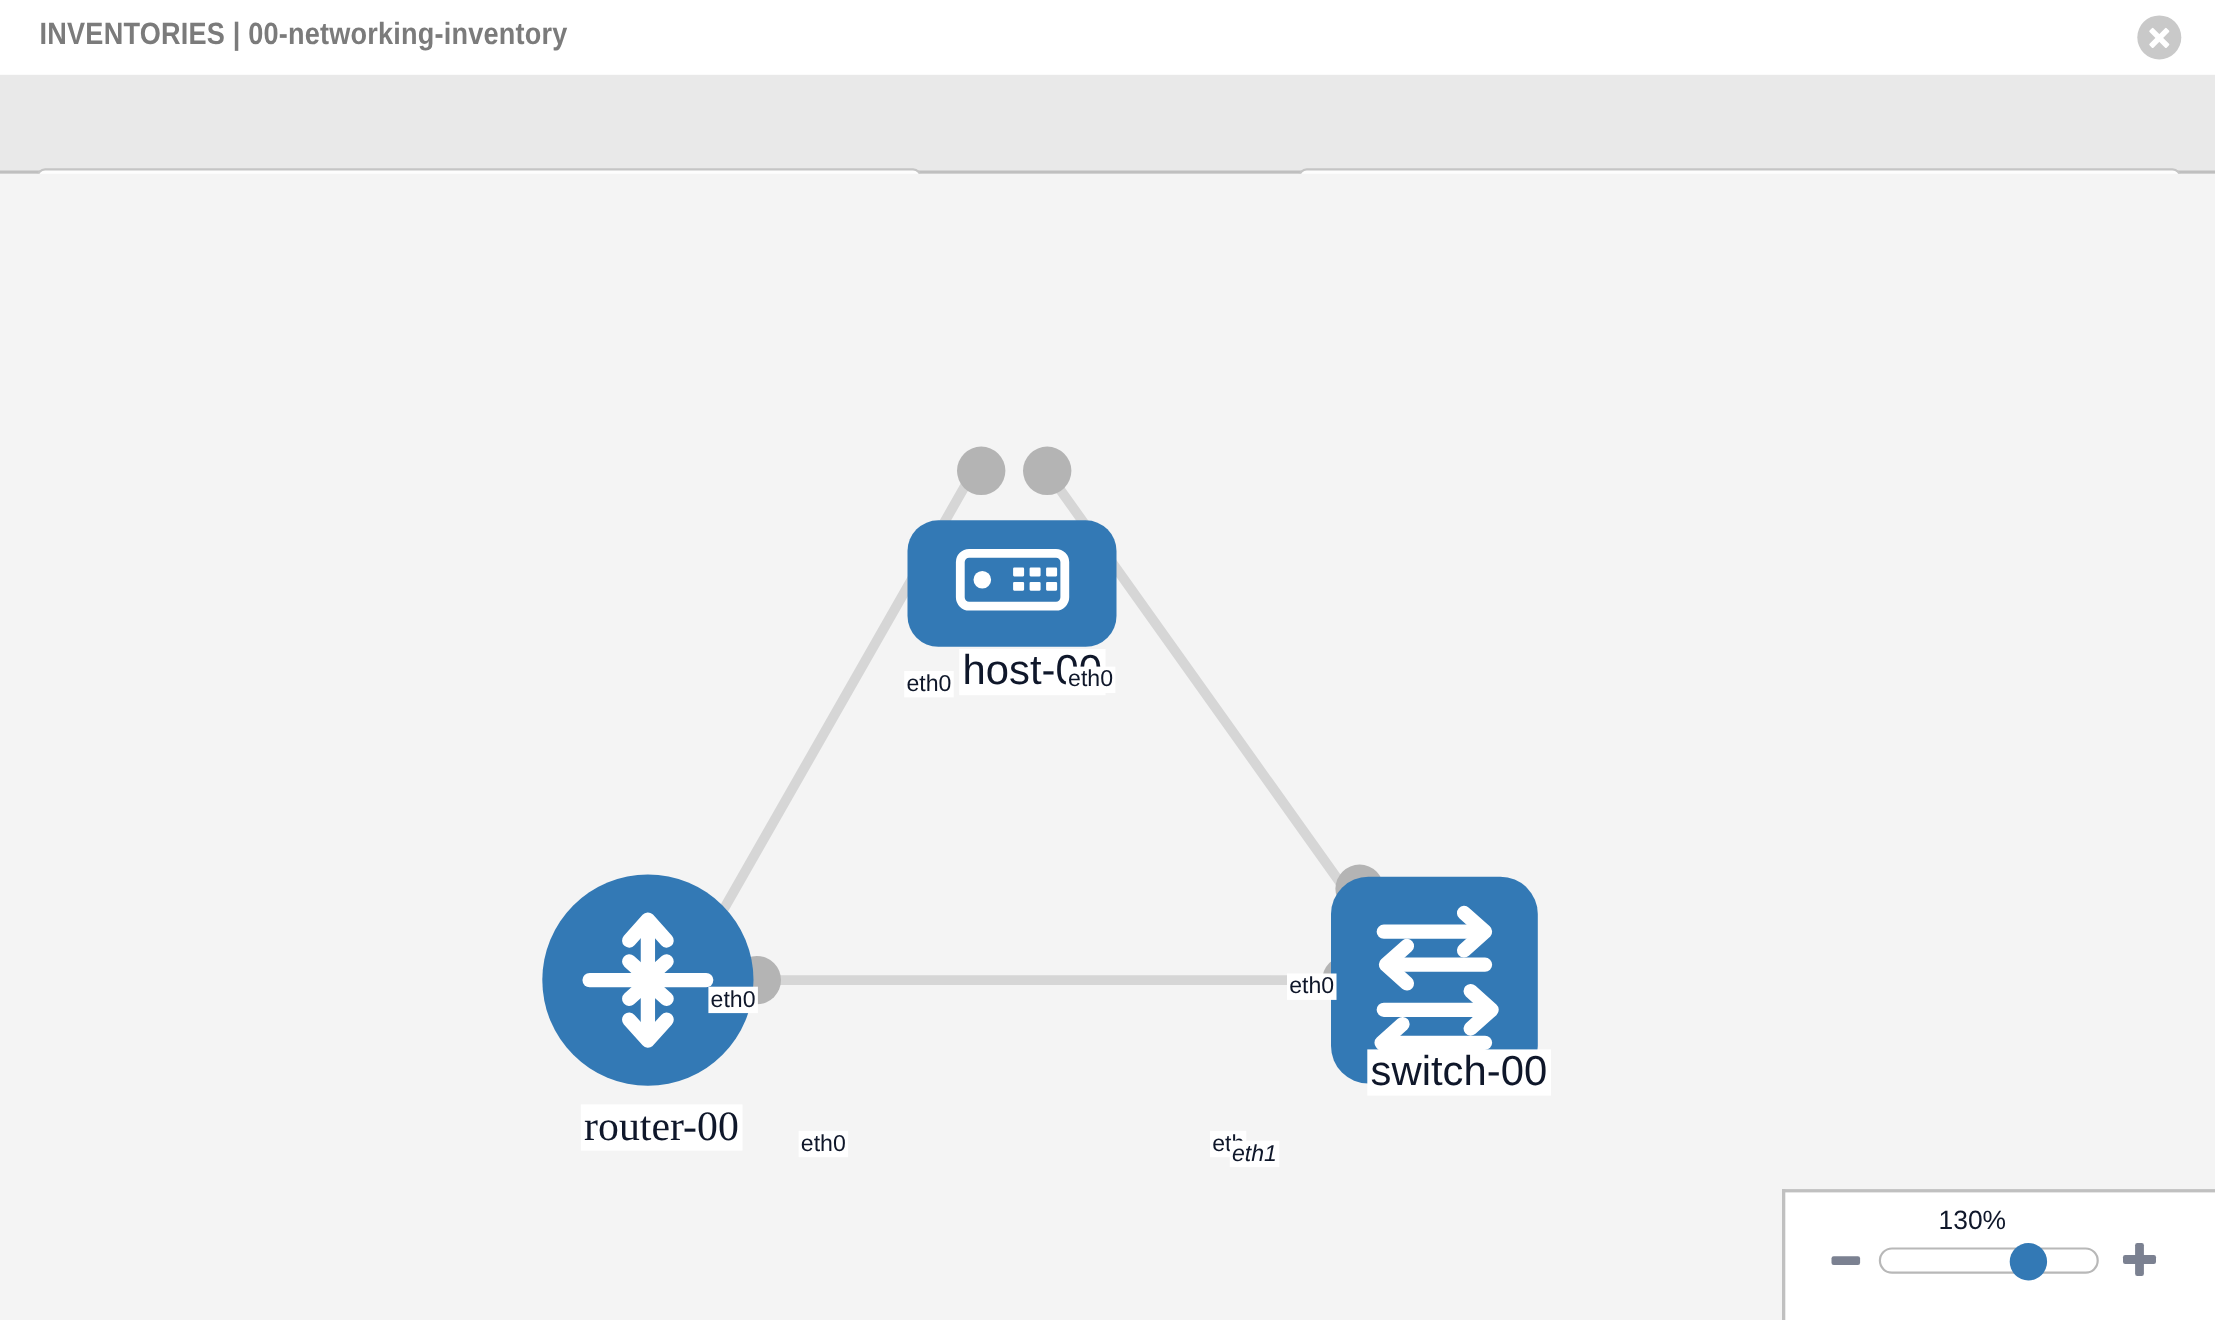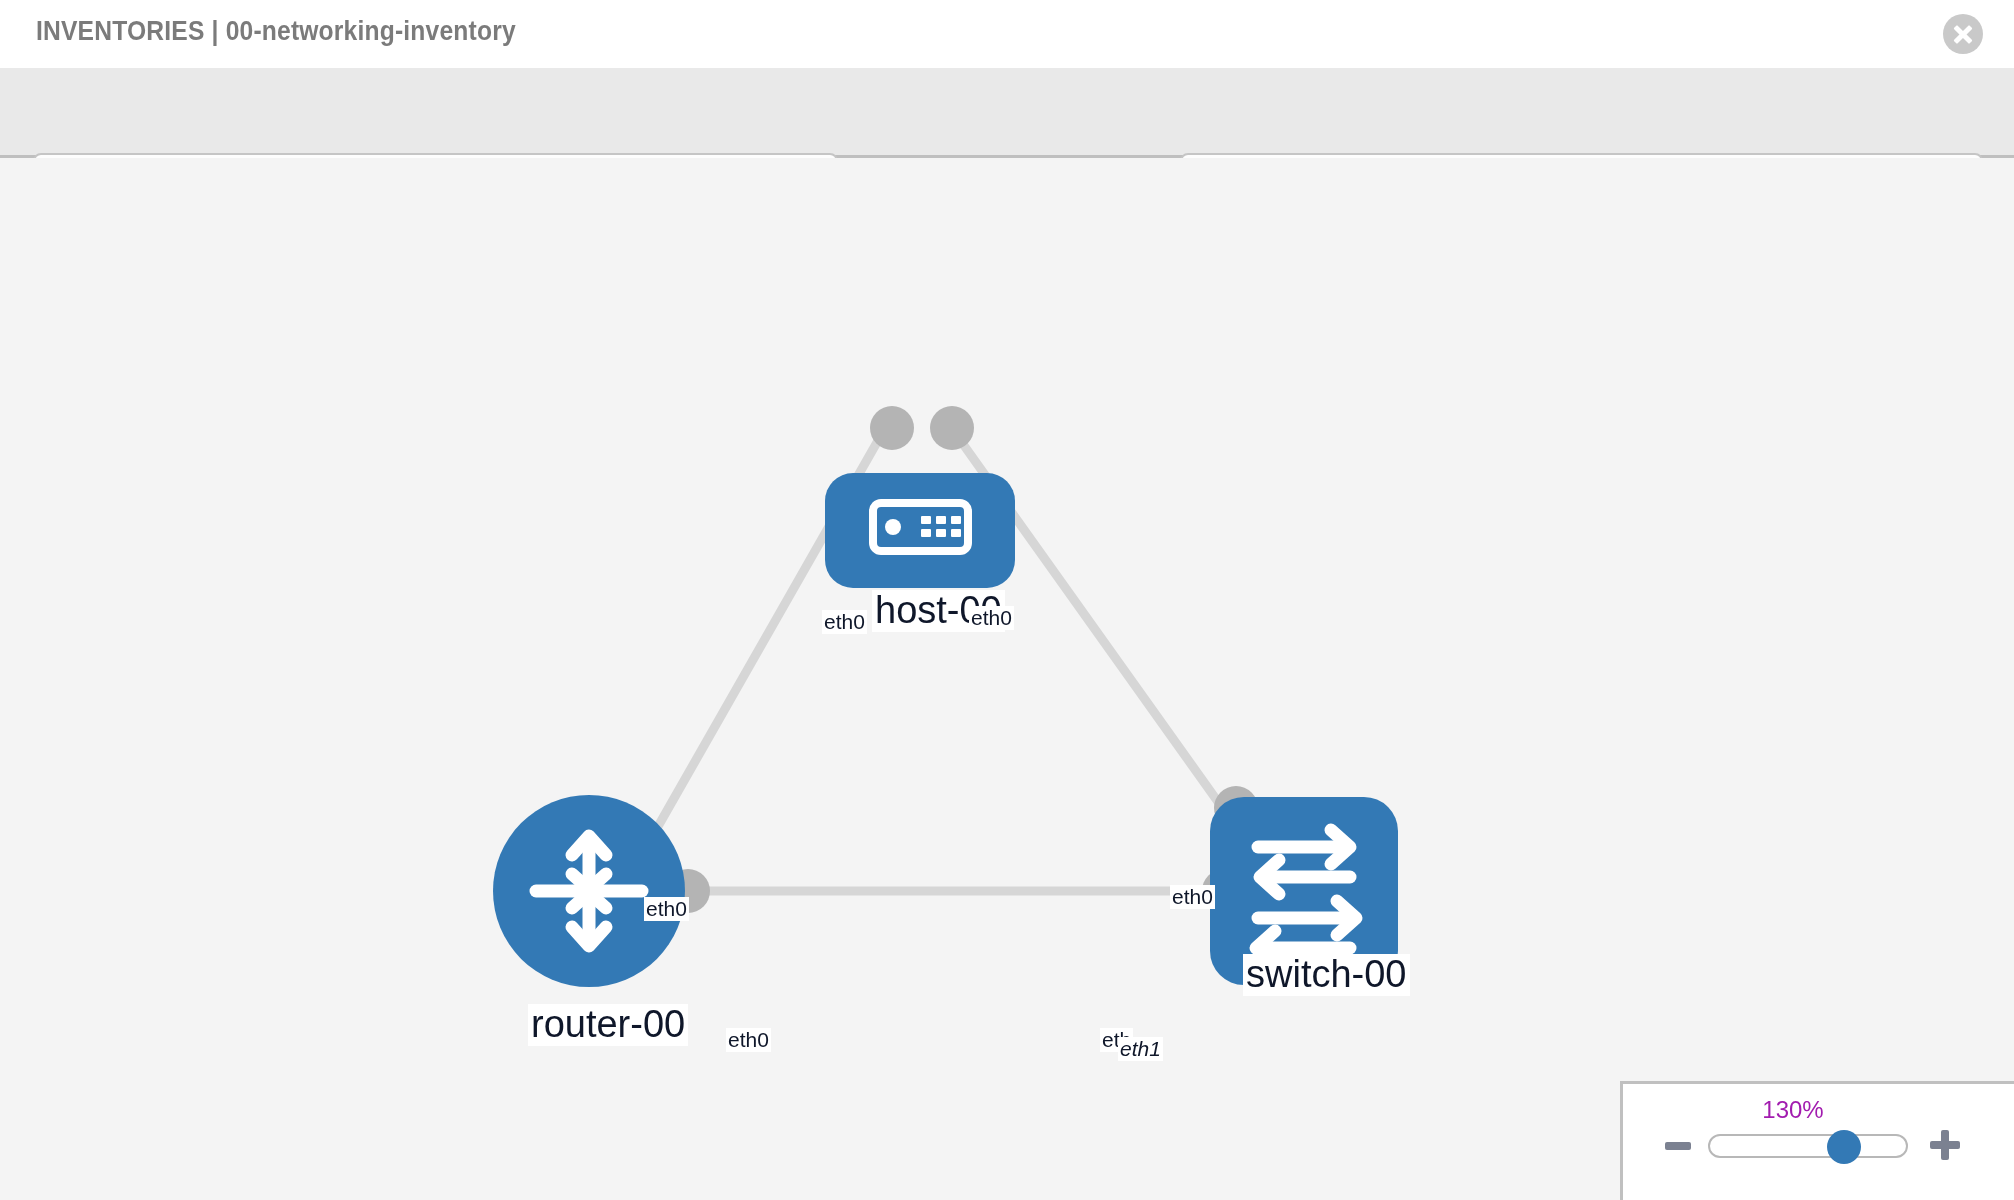--- a/index.html
+++ b/index.html
@@ -172,21 +172,21 @@
     border-top: 3px solid #c0c0c0;
     box-sizing: border-box;
   }
   #zoom-percent {
     position: absolute;
     left: 0;
     top: 12px;
     width: 340px;
     text-align: center;
     font-size: 24px;
-    color: #a21caf;
+    color: #0f172a;
   }
   #zoom-out-button {
     position: absolute;
     left: 42px;
     top: 58px;
     width: 26px;
     height: 8px;
     background: #7b8191;
     border-radius: 2px;
     cursor: pointer;
@@ -335,21 +335,21 @@
         <path d="M1258 760 L1354 760"></path>
         <path d="M1337 743 L1356 760 L1337 777"></path>
         <path d="M1350 790 L1258 790"></path>
         <path d="M1275 773 L1256 790 L1275 807"></path>
       </g>
     </g>
   </svg>
 
   <div class="node-label name-label" style="left:872px; top:432px;">host-00</div>
 
-  <div class="node-label name-label" style="left:528px; top:846px;">router-00</div>
+  <div class="node-label name-label" style="left:528px; top:846px;font-family:Liberation Serif, serif;">router-00</div>
 
   <div class="node-label name-label" style="left:1243px; top:796px;">switch-00</div>
 
   <div class="node-label iface-label" style="left:822px; top:452px;">eth0</div>
 
   <div class="node-label iface-label" style="left:969px; top:448px;">eth0</div>
 
   <div class="node-label iface-label" style="left:644px; top:739px;">eth0</div>
 
   <div class="node-label iface-label" style="left:1170px; top:727px;">eth0</div>

